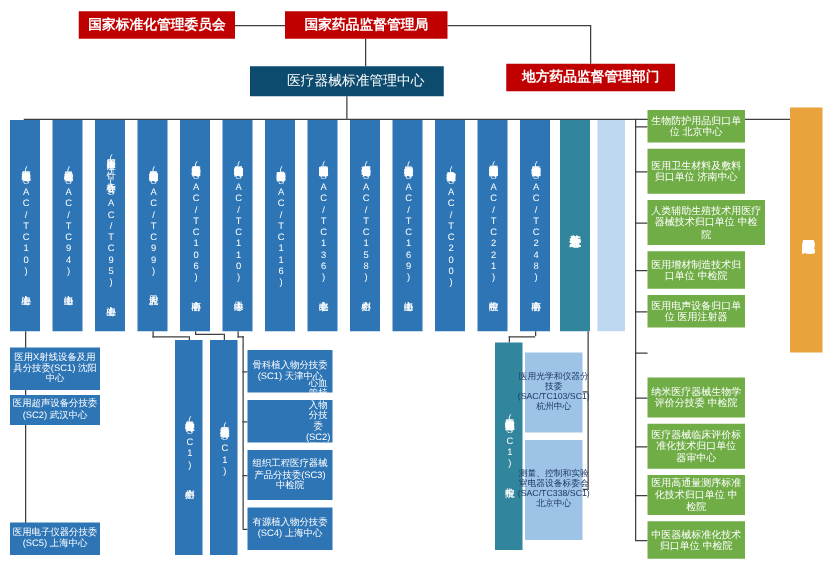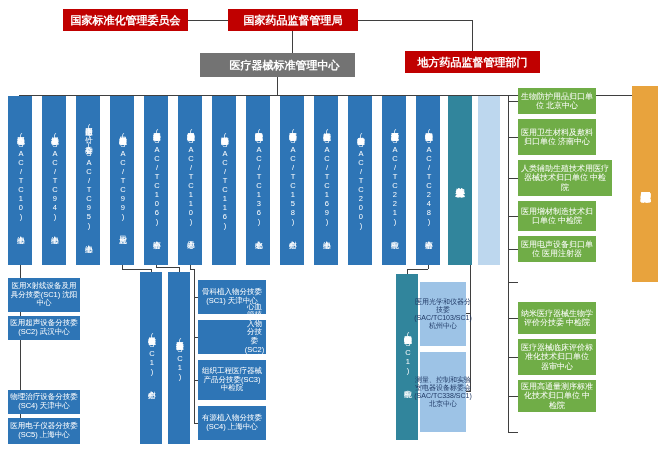--- a/index.html
+++ b/index.html
@@ -6,21 +6,21 @@
   #canvas{
     position:relative;width:661px;height:451px;background:#ffffff;
     font-family:"Liberation Sans",sans-serif;overflow:hidden;
   }
   .box{
     position:absolute;box-sizing:border-box;display:flex;
     align-items:center;justify-content:center;text-align:center;
     color:#fff;line-height:1.15;
   }
   .red{background:#c00000;font-size:11px;font-weight:bold;}
-  .purple{background:#737373;font-size:11px;font-weight:bold;padding-left:14px;}
+  .purple{background:#0c4a6e;font-size:11px;font-weight:normal;padding-left:14px;}
   .blue{background:#2e75b6;}
   .teal{background:#31859c;}
   .pale{background:#bdd7ee;}
   .lightblue{background:#9dc3e6;color:#1f3864;font-size:7px;padding:2px;}
   .green{background:#70ad47;font-size:8px;padding:2px;}
   .orange{background:#e8a33d;font-weight:bold;}
   .vbox{
     writing-mode:vertical-lr;text-orientation:upright;
     font-size:7.5px;line-height:1.18;padding:3px 1px;
   }
@@ -91,21 +91,20 @@
   <div class="box blue vbox" style="left:314px;top:96px;width:24px;height:169px;">计划生育器械标委会(SAC/TC169) 上海中心</div>
   <div class="box blue vbox" style="left:348px;top:96px;width:24px;height:169px;">消毒技术与设备标委会(SAC/TC200)</div>
   <div class="box blue vbox" style="left:382px;top:96px;width:24px;height:169px;">医疗器械质量管理和通用要求标委会(SAC/TC221) 中检院</div>
   <div class="box blue vbox" style="left:416px;top:96px;width:24px;height:169px;">医疗器械生物学评价标委会(SAC/TC248) 济南中心</div>
 
   <div class="box teal vbox" style="left:448px;top:96px;width:24px;height:169px;font-size:9px;font-weight:bold;">总装备行业外</div>
   <div class="box pale" style="left:478px;top:96px;width:22px;height:169px;"></div>
 
   <div class="box blue hbox" style="left:8px;top:278px;width:72px;height:34px;">医用X射线设备及用具分技委(SC1) 沈阳中心</div>
   <div class="box blue hbox" style="left:8px;top:316px;width:72px;height:24px;">医用超声设备分技委(SC2) 武汉中心</div>
-  <div class="box blue hbox" style="left:8px;top:390px;width:72px;height:24px;">物理治疗设备分技委(SC4) 天津中心</div>
   <div class="box blue hbox" style="left:8px;top:418px;width:72px;height:26px;">医用电子仪器分技委(SC5) 上海中心</div>
 
   <div class="box blue vbox" style="left:140px;top:272px;width:22px;height:172px;">齿科设备与器械分技委(SC1) 广州中心</div>
   <div class="box blue vbox" style="left:168px;top:272px;width:22px;height:172px;">医用输血器具分技委(SC1)</div>
 
   <div class="box blue hbox" style="left:198px;top:280px;width:68px;height:34px;">骨科植入物分技委(SC1) 天津中心</div>
   <div class="box blue hbox" style="left:198px;top:320px;width:68px;height:34px;padding-left:47px;">心血管植入物分技委(SC2) 天津中心</div>
   <div class="box blue hbox" style="left:198px;top:360px;width:68px;height:40px;">组织工程医疗器械产品分技委(SC3) 中检院</div>
   <div class="box blue hbox" style="left:198px;top:406px;width:68px;height:34px;">有源植入物分技委(SC4) 上海中心</div>
 
@@ -115,16 +114,17 @@
   <div class="box lightblue" style="left:420px;top:352px;width:46px;height:80px;">测量、控制和实验室电器设备标委会(SAC/TC338/SC1) 北京中心</div>
 
   <div class="box green" style="left:518px;top:88px;width:78px;height:26px;">生物防护用品归口单位 北京中心</div>
   <div class="box green" style="left:518px;top:119px;width:78px;height:36px;">医用卫生材料及敷料归口单位 济南中心</div>
   <div class="box green" style="left:518px;top:160px;width:94px;height:36px;">人类辅助生殖技术用医疗器械技术归口单位 中检院</div>
   <div class="box green" style="left:518px;top:201px;width:78px;height:30px;">医用增材制造技术归口单位 中检院</div>
   <div class="box green" style="left:518px;top:236px;width:78px;height:26px;">医用电声设备归口单位 医用注射器</div>
   <div class="box green" style="left:518px;top:302px;width:78px;height:32px;">纳米医疗器械生物学评价分技委 中检院</div>
   <div class="box green" style="left:518px;top:339px;width:78px;height:36px;">医疗器械临床评价标准化技术归口单位 器审中心</div>
   <div class="box green" style="left:518px;top:380px;width:78px;height:32px;">医用高通量测序标准化技术归口单位 中检院</div>
+  <div class="box green" style="left:518px;top:417px;width:78px;height:30px;">中医器械标准化技术归口单位 中检院</div>
 
   <div class="box orange vbox" style="left:632px;top:86px;width:26px;height:196px;font-size:10px;line-height:1.25;">全国医疗装备产业与应用标准化工作组</div>
 
 </div>
 
 </body></html>

